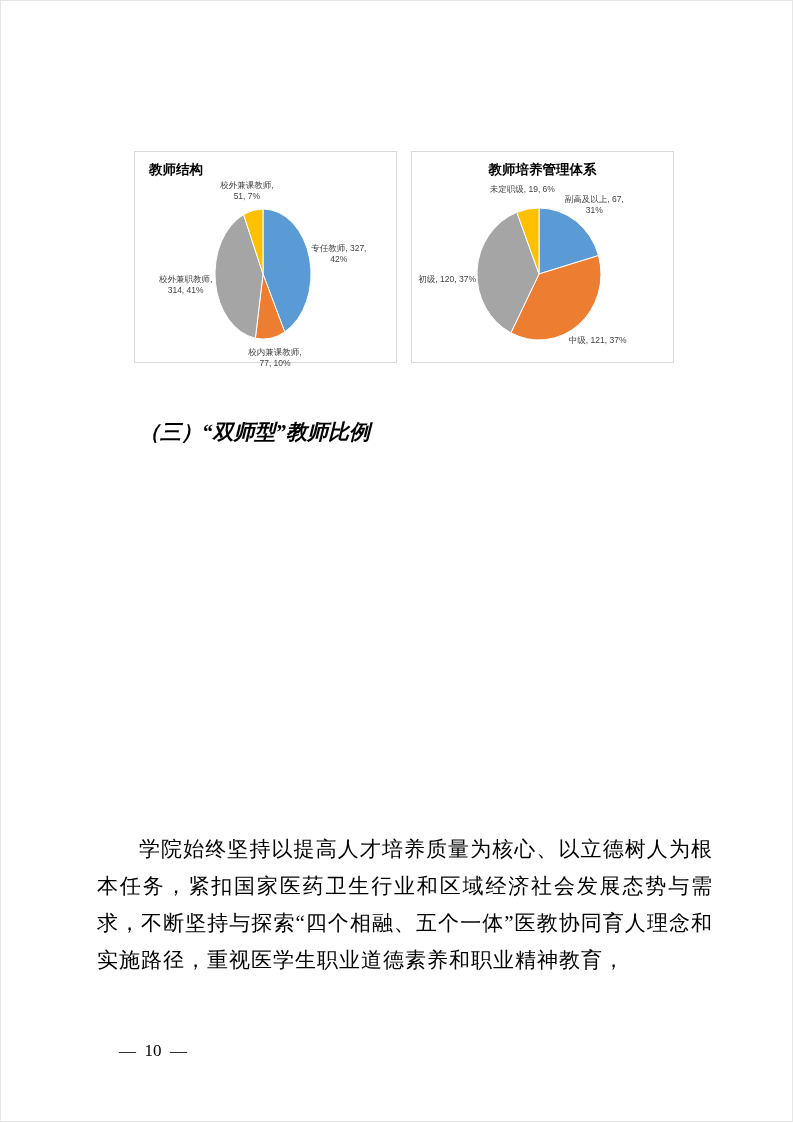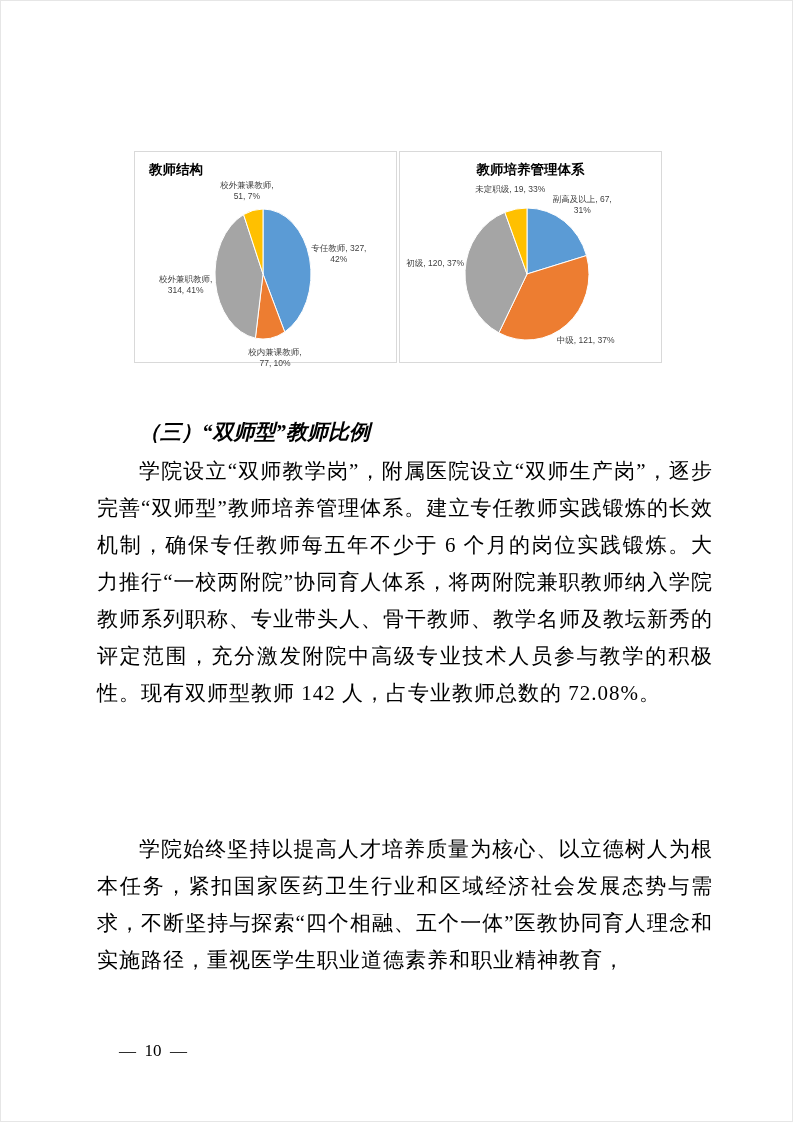--- a/index.html
+++ b/index.html
@@ -14,21 +14,21 @@
     color: #000000;
     overflow: hidden;
   }
 
   
   .charts-row {
     position: absolute;
     left: 133px;
     top: 150px;
     display: flex;
-    gap: 2px;
+    gap: 14px;
     align-items: flex-end;
   }
   .chart-box {
     position: relative;
     width: 263px;
     height: 212px;
     background: #ffffff;
     border: 1px solid #d9d9d9;
     box-sizing: border-box;
   }
@@ -135,30 +135,29 @@
       <div class="pie-area" id="pie-1">
           <svg width="261" height="182">
             <path d="M 127 94 L 127 28 A 62 66 0 0 1 186.52656230409417 75.54396776080506 Z" fill="#5B9BD5" stroke="#ffffff" stroke-width="1"></path>
             <path d="M 127 94 L 186.52656230409417 75.54396776080506 A 62 66 0 0 1 98.87912882720184 152.82081719215424 Z" fill="#ED7D31" stroke="#ffffff" stroke-width="1"></path>
             <path d="M 127 94 L 98.87912882720184 152.82081719215424 A 62 66 0 0 1 104.86462375961861 32.34967059474835 Z" fill="#A5A5A5" stroke="#ffffff" stroke-width="1"></path>
             <path d="M 127 94 L 104.86462375961861 32.34967059474835 A 62 66 0 0 1 126.99999999999999 28 Z" fill="#FFC000" stroke="#ffffff" stroke-width="1"></path>
           </svg>
           <div class="pie-label" style="left: 182.214px; top: 25.2098px;">副高及以上, 67,
 31%</div>
           <div class="pie-label" style="left: 185.684px; top: 160.233px;">中级, 121, 37%</div>
-          <div class="pie-label" style="left: 35.1284px; top: 83px;">初级, 120, 37%</div>
-          <div class="pie-label" style="left: 110.3px; top: 9.42881px;">未定职级, 19, 33%</div>
+          <div class="pie-label" style="left: 35.1284px; top: 99px;">初级, 120, 37%</div>
+          <div class="pie-label" style="left: 110.3px; top: 9.42881px;">未定职级, 19, 6%</div>
         </div>
     </div>
   </div>
 
 
   <h3 class="content-block h-kai h-heading-1">（三）“双师型”教师比例</h3>
 
-  <p class="content-block body-para para-1">学院设立“双师教学岗”，附属医院设立“双师生产岗”，逐步完善“双师型”教师培养管理体系。建立专任教师实践锻炼的长效机制，确保专任教师每五年不少于 6 个月的岗位实践锻炼。大力推行“一校两附院”协同育人体系，将两附院兼职教师纳入学院教师系列职称、专业带头人、骨干教师、教学名师及教坛新秀的评定范围，充分激发附院中高级专业技术人员参与教学的积极性。现有双师型教师 142 人，占专业教师总数的 72.08%。</p>
 
 
 
   <p class="content-block body-para para-2">学院始终坚持以提高人才培养质量为核心、以立德树人为根本任务，紧扣国家医药卫生行业和区域经济社会发展态势与需求，不断坚持与探索“四个相融、五个一体”医教协同育人理念和实施路径，重视医学生职业道德素养和职业精神教育，</p>
 
   <div class="page-footer">—  10  —</div>
 
 </div>
 
 </body></html>

